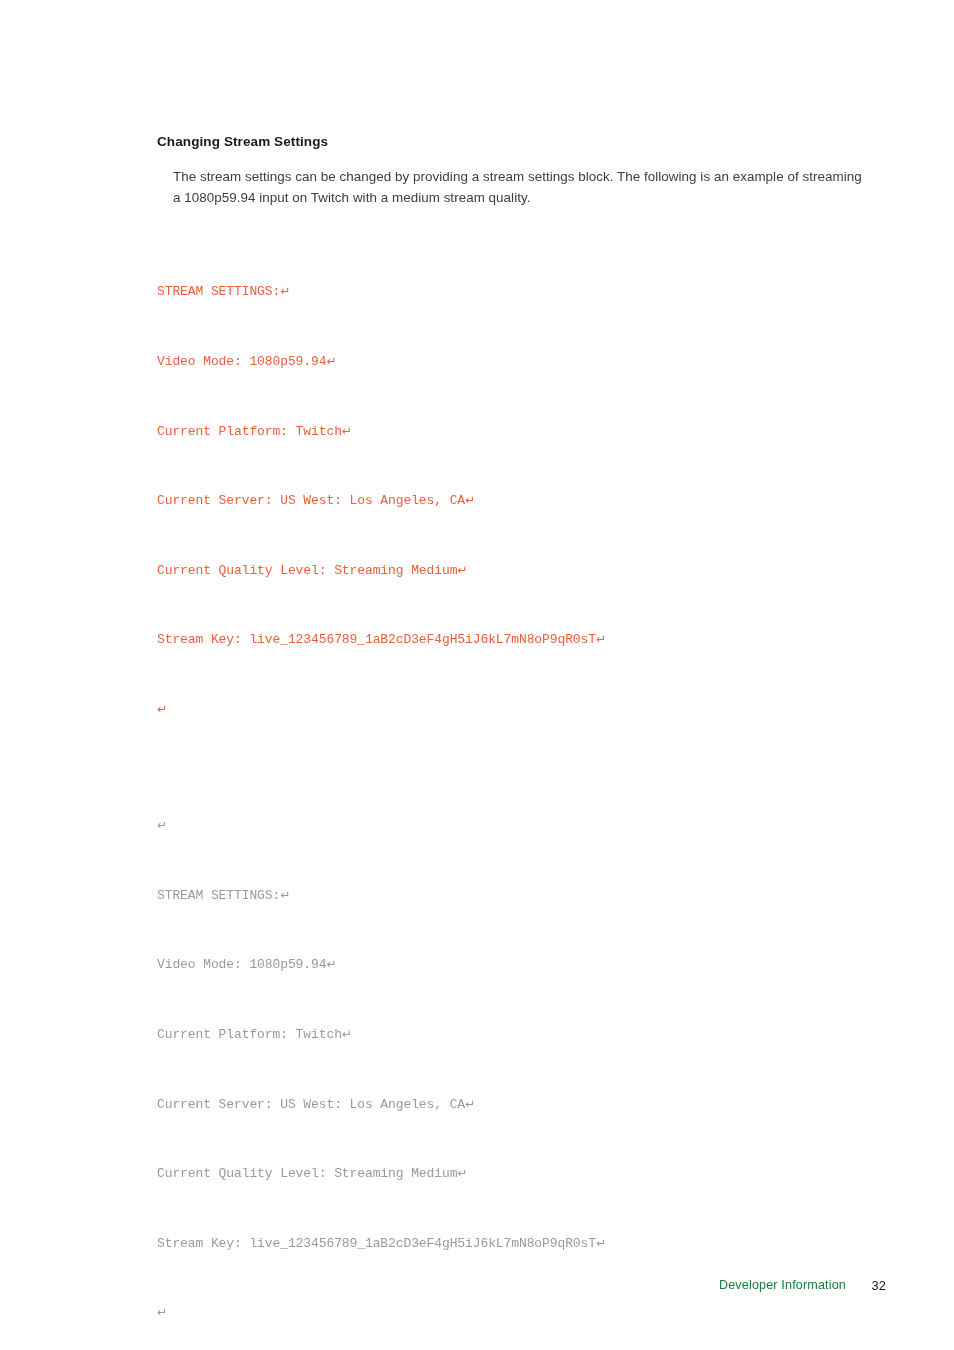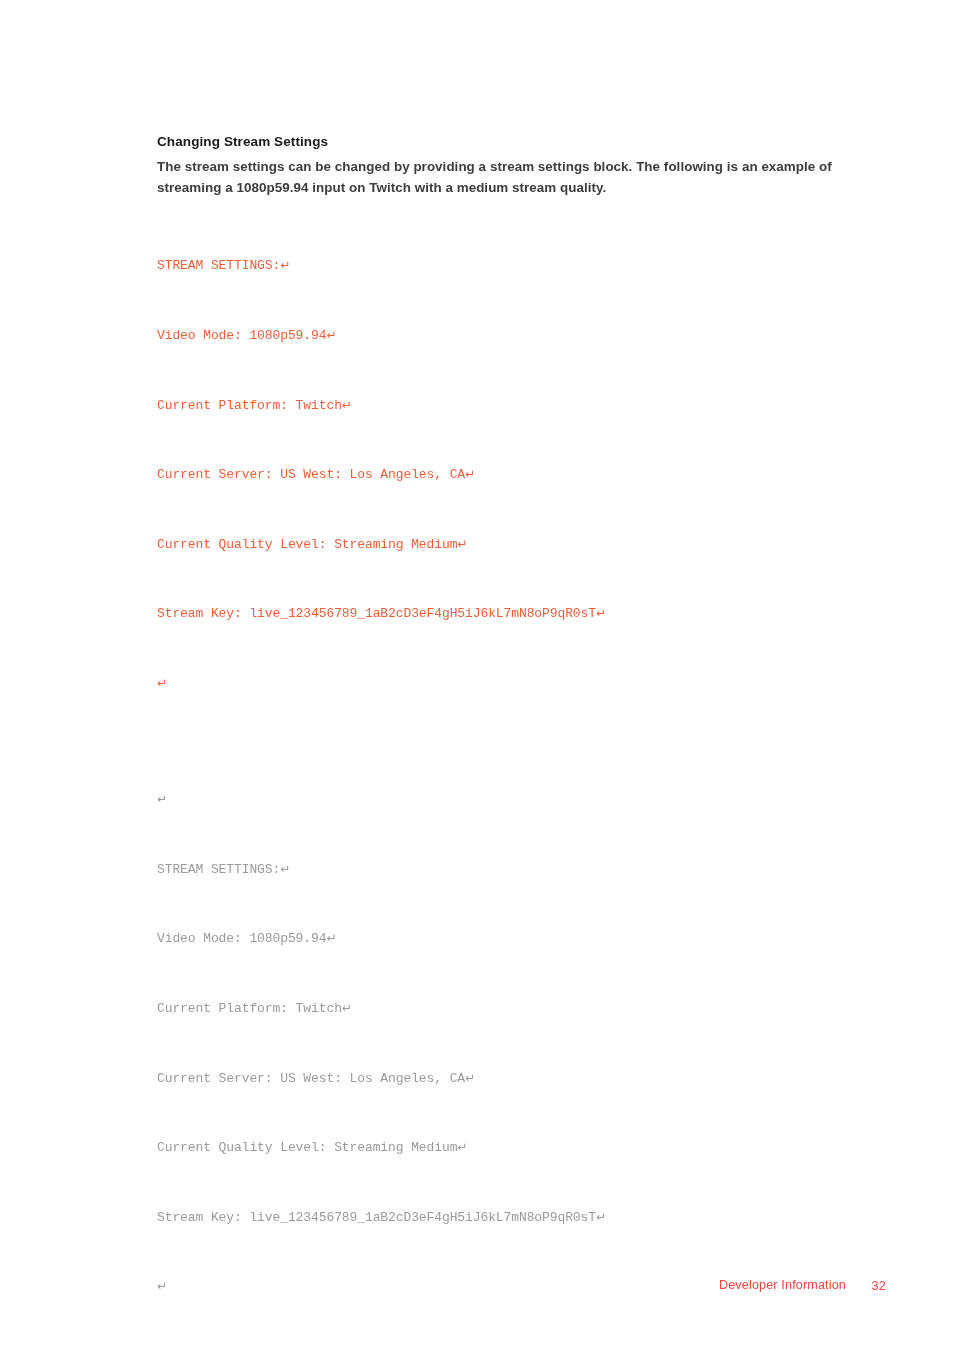--- a/index.html
+++ b/index.html
@@ -40,23 +40,22 @@
     margin: 0 0 6px 0;
     letter-spacing: 0.1px;
     line-height: 17px;
   }
 
   
   p.body {
     font-size: 13.4px;
     color: #3d3d3d;
     line-height: 21px;
-    margin: 0;
+    margin: 16px;
     letter-spacing: 0.05px;
-    font-weight: bold;
   }
 
   
   .code {
     font-family: "Liberation Mono", "DejaVu Sans Mono", monospace;
     font-size: 13px;
     line-height: 23.2px;
     white-space: pre;
     letter-spacing: -0.1px;
   }
@@ -76,29 +75,29 @@
     left: 0;
     top: 1278px;
     width: 954px;
     height: 22px;
   }
   .footer-label {
     position: absolute;
     right: 108px;
     top: 0;
     font-size: 12.6px;
-    color: #ef4444;
+    color: #15803d;
     letter-spacing: 0.15px;
   }
   .footer-page {
     position: absolute;
     right: 68px;
     top: 0;
     font-size: 12.8px;
-    color: #ef4444;
+    color: #0f172a;
     letter-spacing: 0.15px;
   }
 </style>
 </head>
 <body>
 
 <div class="page">
 
   <div class="content">
 

